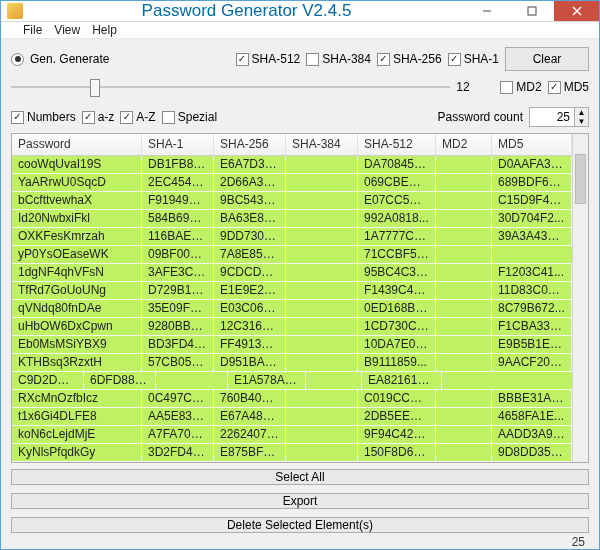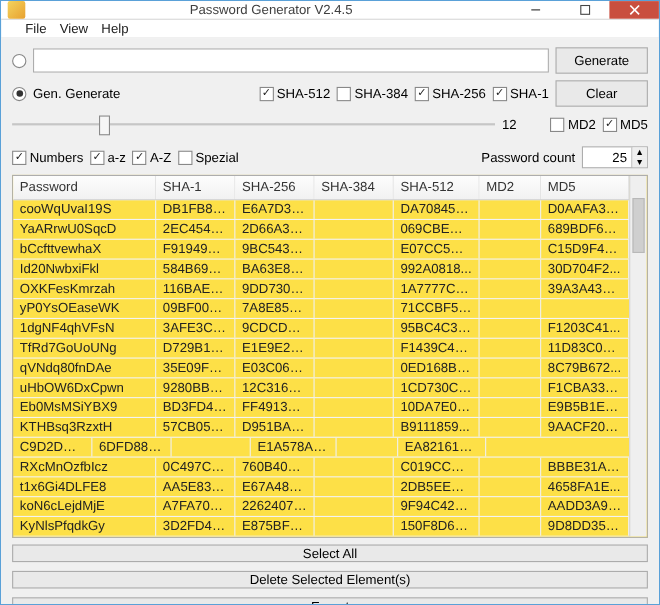--- a/index.html
+++ b/index.html
@@ -1,19 +1,19 @@
 <!DOCTYPE html>
 <html><head>
 <meta charset="utf-8">
 <style>
 * { box-sizing: border-box; margin: 0; padding: 0; font-family: "Segoe UI", Tahoma, sans-serif; font-size: 12px; }
 body { background: #fff; width: 600px; height: 550px; overflow: hidden; border: 1px solid #5aa1d8; display: flex; flex-direction: column; }
 .titlebar { height: 30px; background: #fff; display: flex; align-items: center; border-bottom: 1px solid #d8d8d8; }
 .titlebar .icon { width: 16px; height: 16px; margin: 0 6px; background: linear-gradient(135deg,#f4d35e,#e8a12f); border-radius: 2px; }
-.titlebar .title { flex: 1; text-align: center; color: #404040; font-size: 12px; }
+.titlebar .title { flex: 1; text-align: center; color: #0369a1; font-size: 17px; }
 .winbtns { display: flex; height: 100%; }
 .winbtn { width: 45px; display: flex; align-items: center; justify-content: center; }
 .winbtn.close { background: #c94f3f; color: #fff; }
 .winbtn svg { display: block; }
 .menubar { height: 20px; display: flex; gap: 4px; padding: 0 18px; align-items: center; font-size: 12px; color: #222; border-bottom: 1px solid #e6e6e6; }
 .menubar span { padding: 1px 4px; }
 .content { flex: 1; background: #f0f0f0; padding: 8px 10px 6px 10px; display: flex; flex-direction: column; }
 .row { display: flex; align-items: center; gap: 6px; margin-bottom: 6px; }
 .radio { width: 13px; height: 13px; border: 1px solid #888; border-radius: 50%; display: inline-flex; align-items: center; justify-content: center; background: #fff; }
 .radio.on::after { content: ""; width: 6px; height: 6px; border-radius: 50%; background: #333; }
@@ -22,21 +22,21 @@
 .chk { display: inline-flex; align-items: center; gap: 3px; }
 .chkbox { width: 13px; height: 13px; border: 1px solid #888; background: #fff; display: inline-flex; align-items: center; justify-content: center; }
 .chkbox.on::after { content: "✓"; font-size: 10px; line-height: 1; color: #222; }
 .slider { flex: 1; height: 20px; position: relative; }
 .slider .track { position: absolute; top: 9px; left: 0; right: 0; height: 2px; background: #c6c6c6; }
 .slider .thumb { position: absolute; top: 2px; left: 18%; width: 10px; height: 18px; background: #f6f6f6; border: 1px solid #8a8a8a; }
 .spinner { width: 60px; height: 20px; background: #fff; border: 1px solid #adadad; display: flex; }
 .spinner .val { flex: 1; text-align: right; padding: 2px 4px 0 0; }
 .spinner .arrows { width: 14px; display: flex; flex-direction: column; border-left: 1px solid #adadad; }
 .spinner .arrows div { flex: 1; display: flex; align-items: center; justify-content: center; font-size: 8px; line-height: 1; background: #eee; }
-.tablewrap { flex: 1; border: 1px solid #adadad; background: #fde047; display: flex; overflow: hidden; }
+.tablewrap { flex: 1; border: 1px solid #adadad; background: #bef264; display: flex; overflow: hidden; }
 .tbl { flex: 1; overflow: hidden; }
 .hdr { display: flex; background: #fff; border-bottom: 1px solid #d0d0d0; height: 22px; }
 .hdr .cell { border-right: 1px solid #e2e2e2; padding: 3px 6px; color: #333; background: linear-gradient(#fdfdfd,#f1f1f1); }
 .rows { overflow: hidden; }
 .trow { display: flex; height: 18px; border-bottom: 1px solid #f3f3f3; }
 .trow .cell { border-right: 1px solid #f0f0f0; padding: 1px 6px; white-space: nowrap; overflow: hidden; text-overflow: ellipsis; color: #222; }
 .c0{width:130px}.c1{width:72px}.c2{width:72px}.c3{width:72px}.c4{width:78px}.c5{width:56px}.c6{width:80px}
 .vscroll { width: 16px; background: #efefef; border-left: 1px solid #d4d4d4; position: relative; }
 .vscroll .sthumb { position: absolute; top: 20px; left: 2px; right: 2px; height: 50px; background: #cfcfcf; border: 1px solid #b8b8b8; }
 .bottomrow { display: flex; gap: 8px; margin-top: 6px; flex-direction: column; }
@@ -69,25 +69,20 @@
   </div>
 </div>
 
 <div class="menubar">
   <span>File</span>
   <span>View</span>
   <span>Help</span>
 </div>
 
 <div class="content">
-  <div class="row">
-    <span class="radio"></span>
-    <div class="textfield"></div>
-    <div class="btn">Generate</div>
-  </div>
 
   <div class="row">
     <span class="radio on"></span>
     <span>Gen. Generate</span>
     <span style="flex:1"></span>
     <span class="chk">
         <span class="chkbox on"></span>
         <span>SHA-512</span>
       </span>
     <span class="chk">
@@ -315,17 +310,17 @@
           </div>
         </div>
     </div>
     <div class="vscroll">
         <div class="sthumb"></div>
       </div>
   </div>
 
   <div class="bottomrow">
     <div class="btn">Select All</div>
+    <div class="btn">Export</div>
     <div class="btn" style="flex:1.6">Delete Selected Element(s)</div>
-    <div class="btn">Export</div>
   </div>
   <div class="footer">25</div>
 </div>
 
 </body></html>

